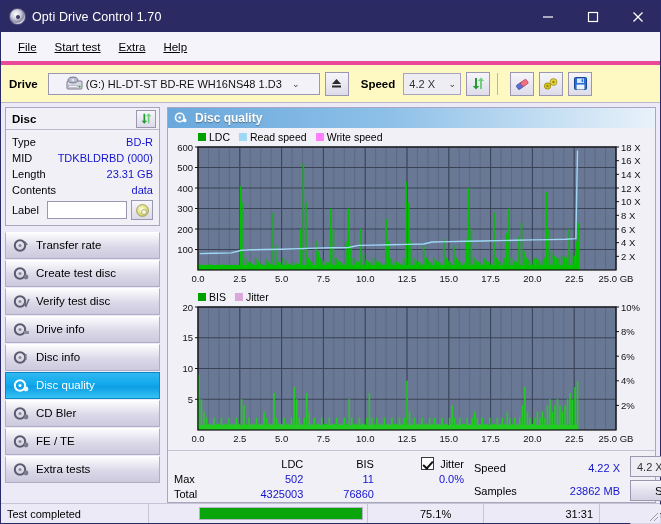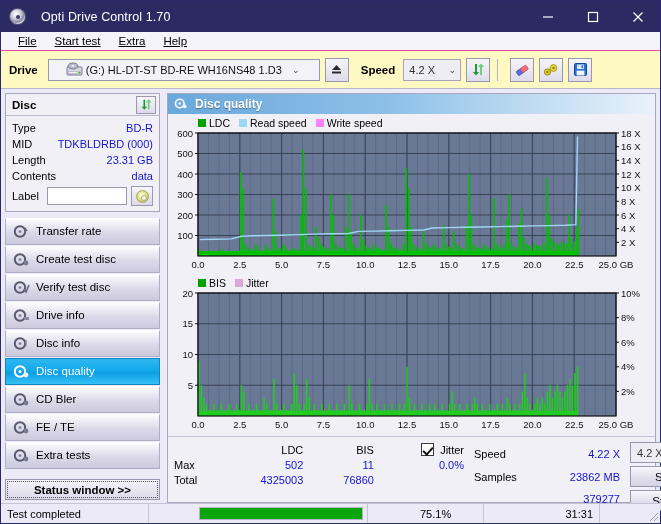--- a/index.html
+++ b/index.html
@@ -37,35 +37,35 @@
   }
   .title-icon::after {
     content: "";
     position: absolute; left: 6px; top: 6px;
     width: 4px; height: 4px; border-radius: 50%;
     background: #3b3b63;
   }
   .title-text {
     color: #ffffff;
     font-size: 12.5px;
-    margin-left: 15px;
+    margin-left: 6px;
     letter-spacing: .1px;
   }
   .win-btns { margin-left: auto; display: flex; height: 100%; }
   .win-btn {
     width: 45px; height: 100%;
     display: flex; align-items: center; justify-content: center;
     color: #fff; font-size: 13px;
   }
   .win-btn svg { display: block; }
   
   .menubar {
-    height: 19px;
+    height: 33px;
     background: #f5f4fb;
-    border-bottom: 1px solid #ec4899;
+    border-bottom: 4px solid #ec4899;
     display: flex;
     align-items: center;
     padding-left: 8px;
     flex: none;
   }
   .menu-item {
     padding: 2px 9px;
     font-size: 11.5px;
     color: #000;
   }
@@ -550,21 +550,20 @@
           <span class="nav-ico"><svg width="17" height="15" viewBox="0 0 17 15">
                 <circle cx="7" cy="7.5" r="5.2" fill="none" stroke="#5a5a6e" stroke-width="2"></circle>
                 <circle cx="7" cy="7.5" r="1.5" fill="#8a8a9c"></circle>
                 <circle cx="13" cy="11" r="2.4" fill="#7a7a8e"></circle>
               </svg></span>
           <span class="nav-label">Extra tests</span>
         </div>
       </div>
 
       <div class="sidebar-spacer"></div>
-      <div class="status-win-btn">Status window &gt;&gt;</div>
     </div>
 
     <div class="main">
       <div class="main-head">
         <span>
           <svg width="14" height="13" viewBox="0 0 17 15">
               <circle cx="7" cy="7.5" r="5.2" fill="none" stroke="#ffffff" stroke-width="2"></circle>
               <circle cx="7" cy="7.5" r="1.5" fill="#ffffff"></circle>
               <circle cx="13" cy="11" r="2.2" fill="#ffffff"></circle>
             </svg>

